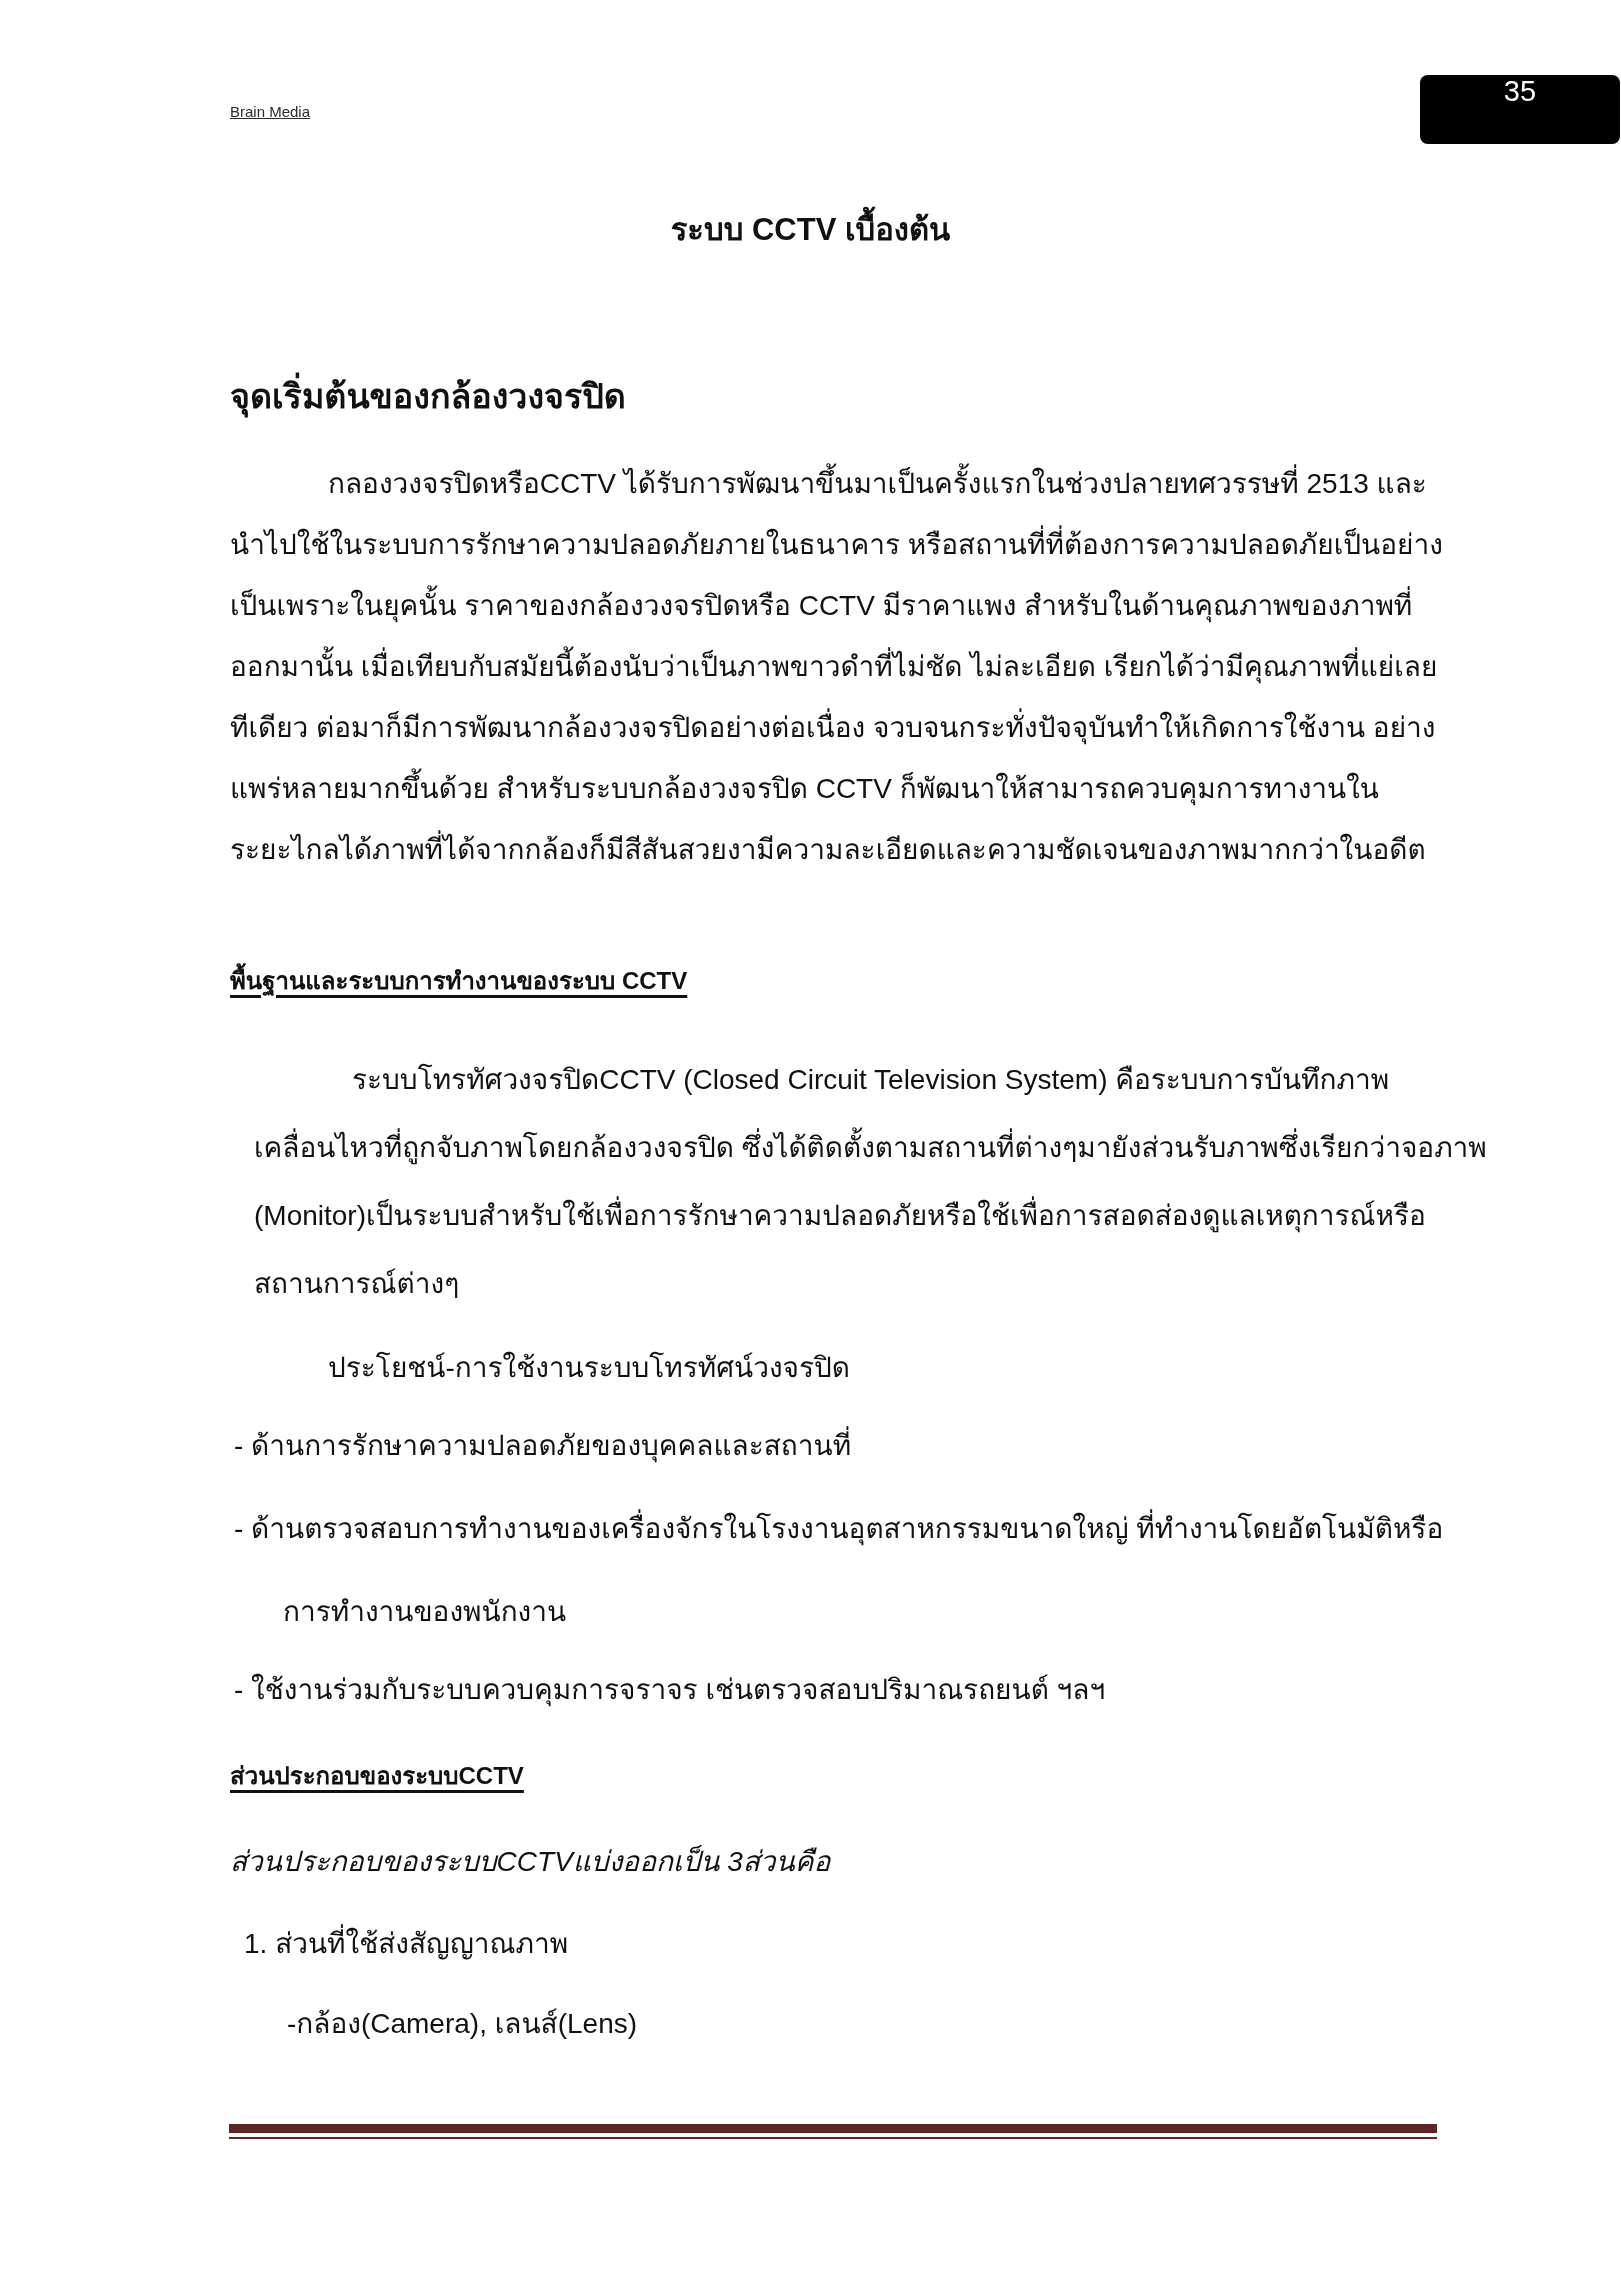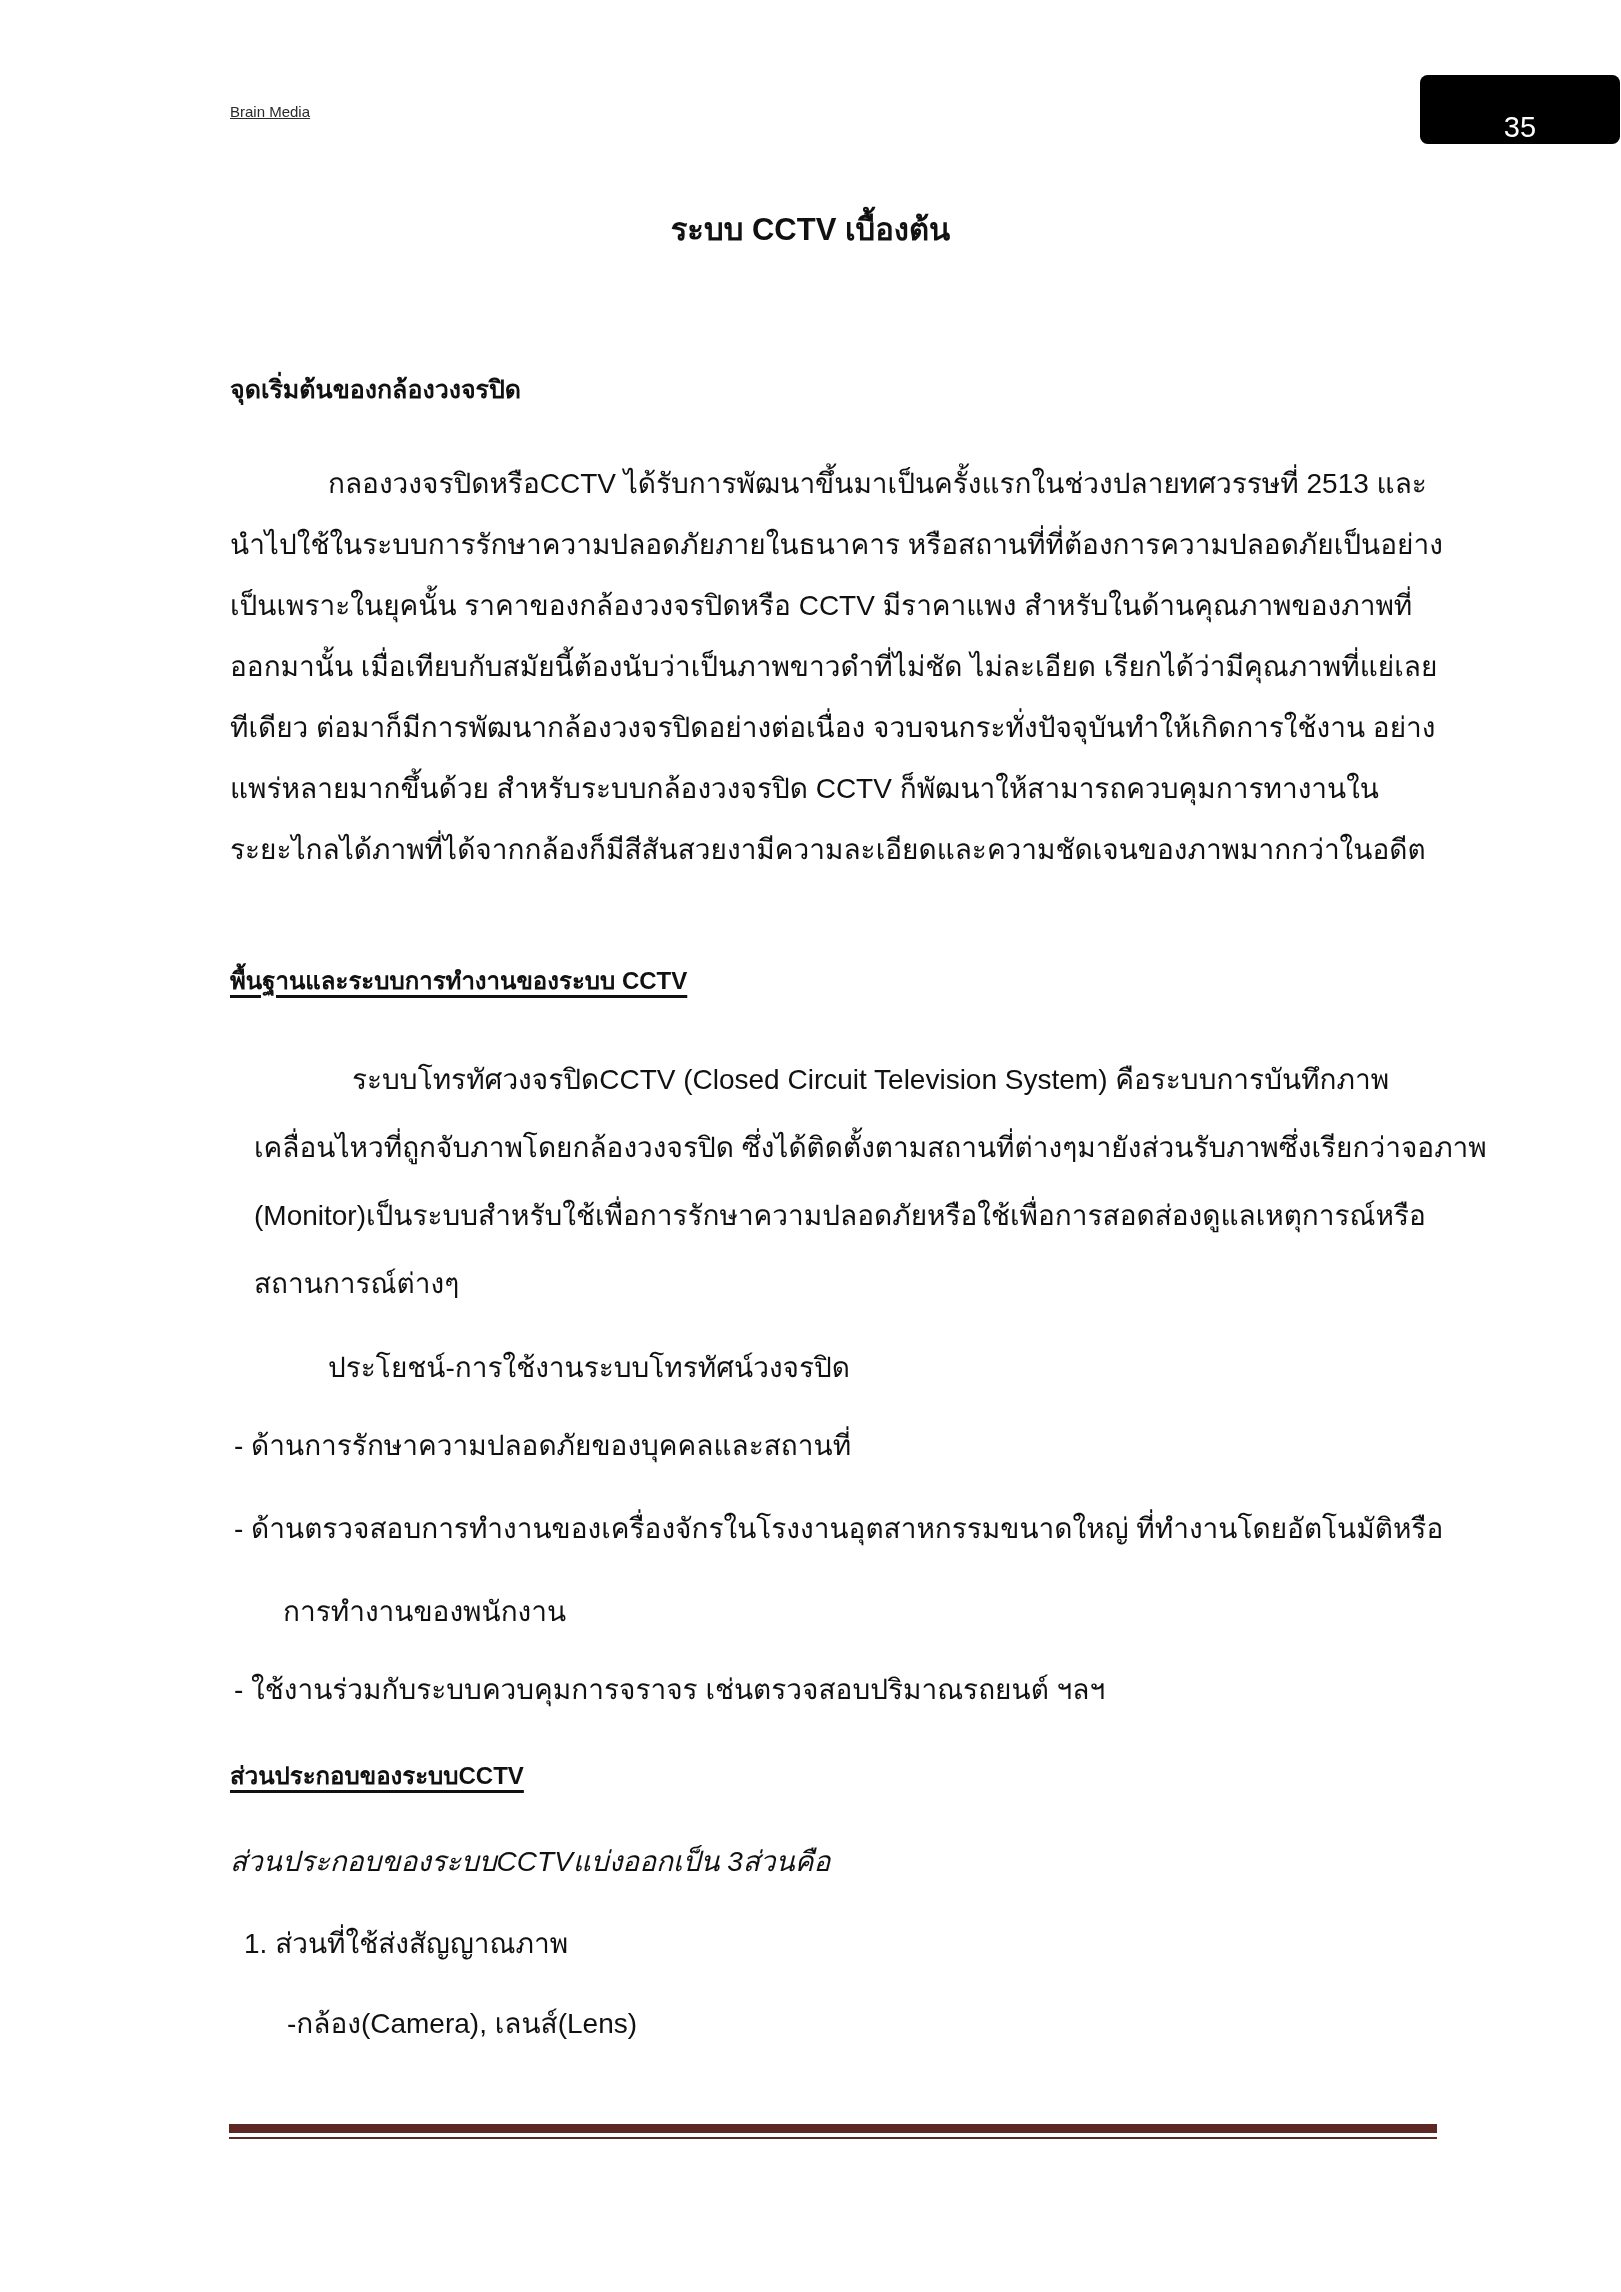--- a/index.html
+++ b/index.html
@@ -15,28 +15,28 @@
   }
   .abs { position: absolute; white-space: nowrap; }
   .brand {
     left: 230px; top: 103px;
     font-size: 15px; color: #2a2a2a; text-decoration: underline;
   }
   .page-badge {
     left: 1420px; top: 75px;
     width: 200px; height: 69px;
     background: #000000; border-radius: 7.8px;
-    display: flex; align-items: flex-end; justify-content: center;
+    display: flex; align-items: flex-start; justify-content: center;
   }
   .page-badge .num { color: #ffffff; font-size: 29px; }
   .doc-title {
     left: 0; top: 204px; width: 100%;
     text-align: center; font-size: 31px; font-weight: bold;
   }
-  .h-plain { font-size: 25px; font-weight: bold; }
+  .h-plain { font-size: 34px; font-weight: bold; }
   .h-underline { font-size: 24px; font-weight: bold; text-decoration: underline; text-underline-offset: 5.9px; text-decoration-thickness: 2.9px; }
   .body-line { font-size: 28px; }
   .para { position: absolute; width: 1245px; }
   .para .body-line { display: block; white-space: nowrap; }
   .p1 .body-line { height: 61px; line-height: 61px; }
   .p2 .body-line { height: 68px; line-height: 68px; margin-left: 24px; }
   .indent { text-indent: 98px; }
   .footer-rule {
     left: 229px; top: 2124px; width: 1208px;
     height: 14.7px; box-sizing: border-box;

